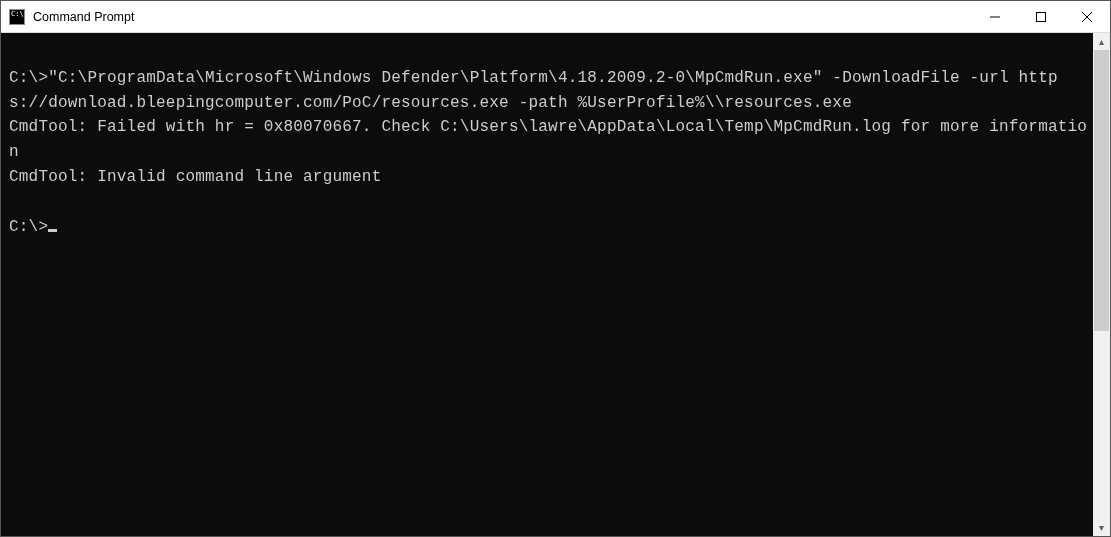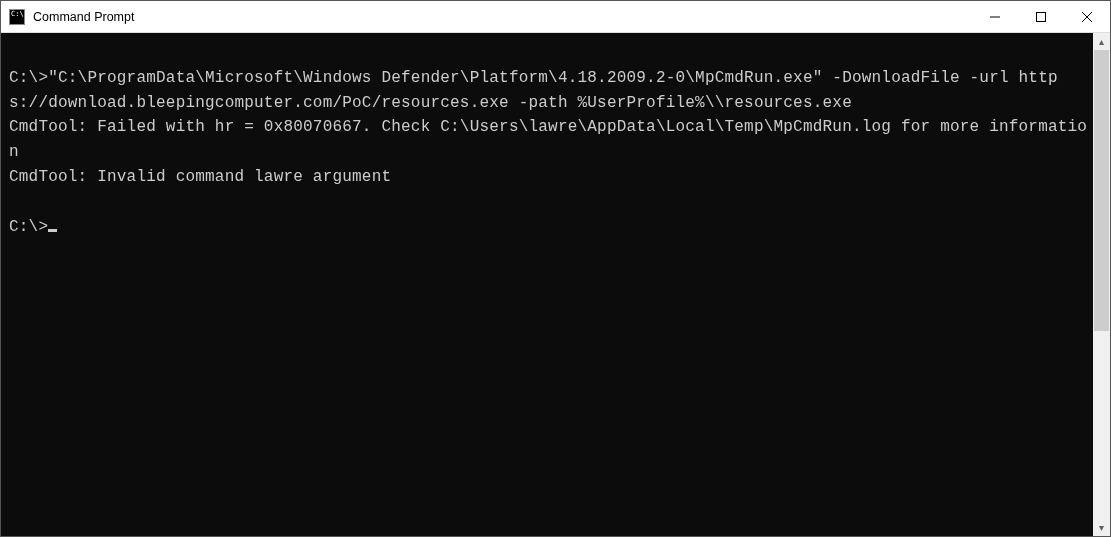--- a/index.html
+++ b/index.html
@@ -149,21 +149,21 @@
           <line x1="10" y1="0" x2="0" y2="10" stroke="#000" stroke-width="1"></line>
         </svg>
       </div>
     </div>
   </div>
 
   <div class="client-area">
     <div class="terminal"><span></span>
 <span>C:\&gt;"C:\ProgramData\Microsoft\Windows Defender\Platform\4.18.2009.2-0\MpCmdRun.exe" -DownloadFile -url https://download.bleepingcomputer.com/PoC/resources.exe -path %UserProfile%\\resources.exe</span>
 <span>CmdTool: Failed with hr = 0x80070667. Check C:\Users\lawre\AppData\Local\Temp\MpCmdRun.log for more information</span>
-<span>CmdTool: Invalid command lawre argument</span>
+<span>CmdTool: Invalid command line argument</span>
 <span></span>
 <span>C:\&gt;</span><span class="cursor"></span></div>
 
     <div class="scrollbar">
       <div class="scrollbar-btn up">
         <span>▴</span>
       </div>
       <div class="scrollbar-track">
         <div class="scrollbar-thumb"></div>
       </div>

